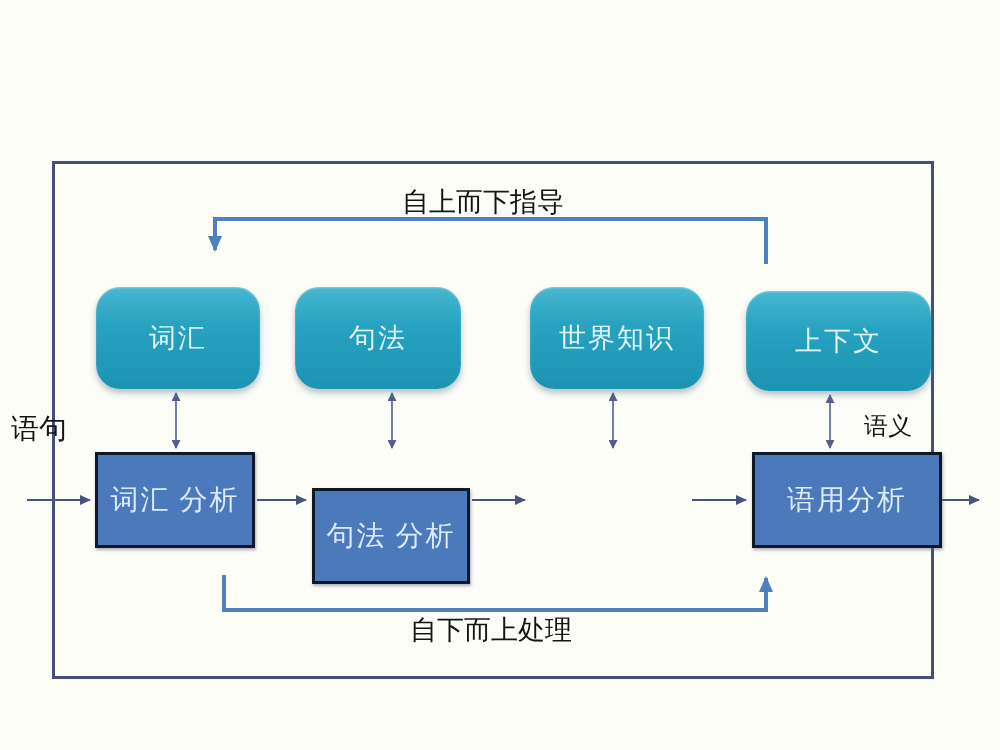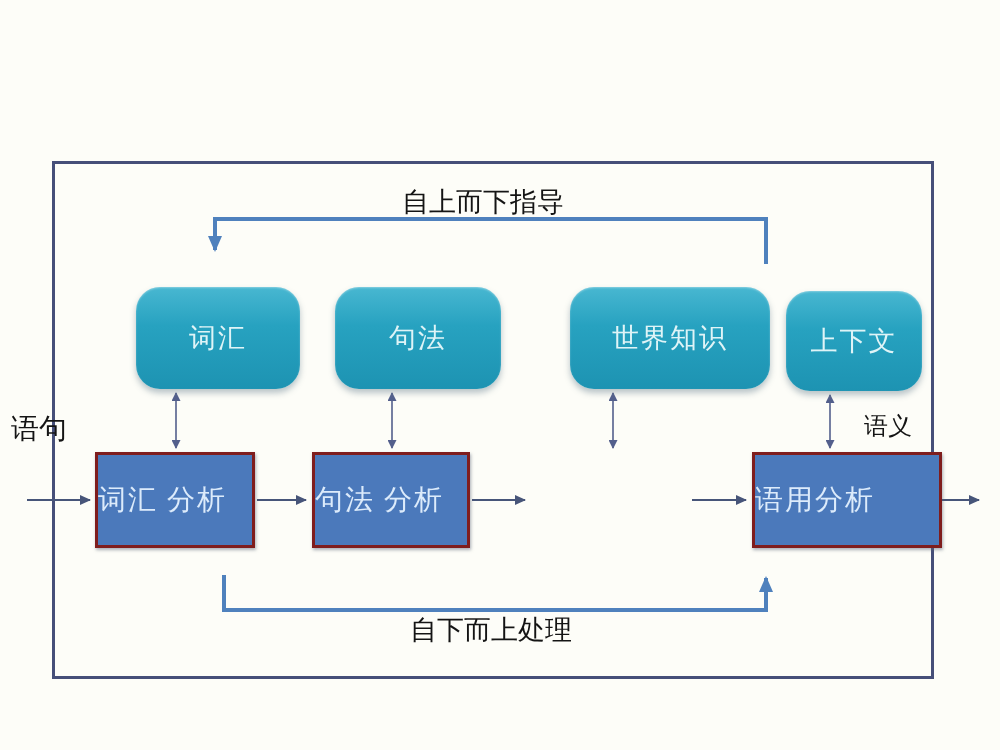--- a/index.html
+++ b/index.html
@@ -23,38 +23,38 @@
     width: 1000px; height: 750px;
     pointer-events: none;
   }
 
   .kbox {
     position: absolute; top: 287px; height: 102px;
     border-radius: 24px;
     background: linear-gradient(180deg, #48b7d1 0%, #27a2c0 38%, #1d93b2 100%);
     box-shadow: 0 4px 6px rgba(100,125,140,0.45), inset 0 1px 2px rgba(255,255,255,0.35);
     display: flex; align-items: center; justify-content: center;
-    color: #dff4f7; font-size: 27px; letter-spacing: 2px; margin-left: 40px;
+    color: #dff4f7; font-size: 27px; letter-spacing: 2px;
   }
   .k0 { left: 96px;  width: 164px; }
   .k1 { left: 295px; width: 166px; }
-  .k2 { left: 530px; width: 200px; }
-  .k3 { left: 746px; width: 136px; top: 291px; height: 100px; }
+  .k2 { left: 530px; width: 174px; }
+  .k3 { left: 746px; width: 185px; top: 291px; height: 100px; }
 
   .pbox {
     position: absolute; top: 452px; height: 96px;
     background: #4b79bb;
-    border: 3px solid #7f1d1d;
+    border: 3px solid #0f172a;
     box-sizing: border-box;
     box-shadow: 1px 2px 3px rgba(90,100,120,0.5);
-    display: flex; align-items: center; 
+    display: flex; align-items: center; justify-content: center;
     color: #dcebfb; font-size: 28px; letter-spacing: 2px;
   }
   .p0 { left: 95px;  width: 160px; }
-  .p1 { left: 312px; width: 158px; }
+  .p1 { left: 312px; width: 158px; margin-top: 36px; }
   .p2 { left: 531px; width: 159px; }
   .p3 { left: 752px; width: 190px; }
 
   .label { position: absolute; color: #141414; white-space: nowrap; }
   .label-top    { left: 383px; top: 184px; width: 200px; text-align: center; font-size: 27px; }
   .label-bottom { left: 391px; top: 612px; width: 200px; text-align: center; font-size: 27px; }
   .label-input  { left: 11px;  top: 410px; font-size: 28px; }
   .label-output { left: 864px; top: 410px; font-size: 24px; }
 </style>
 </head>

